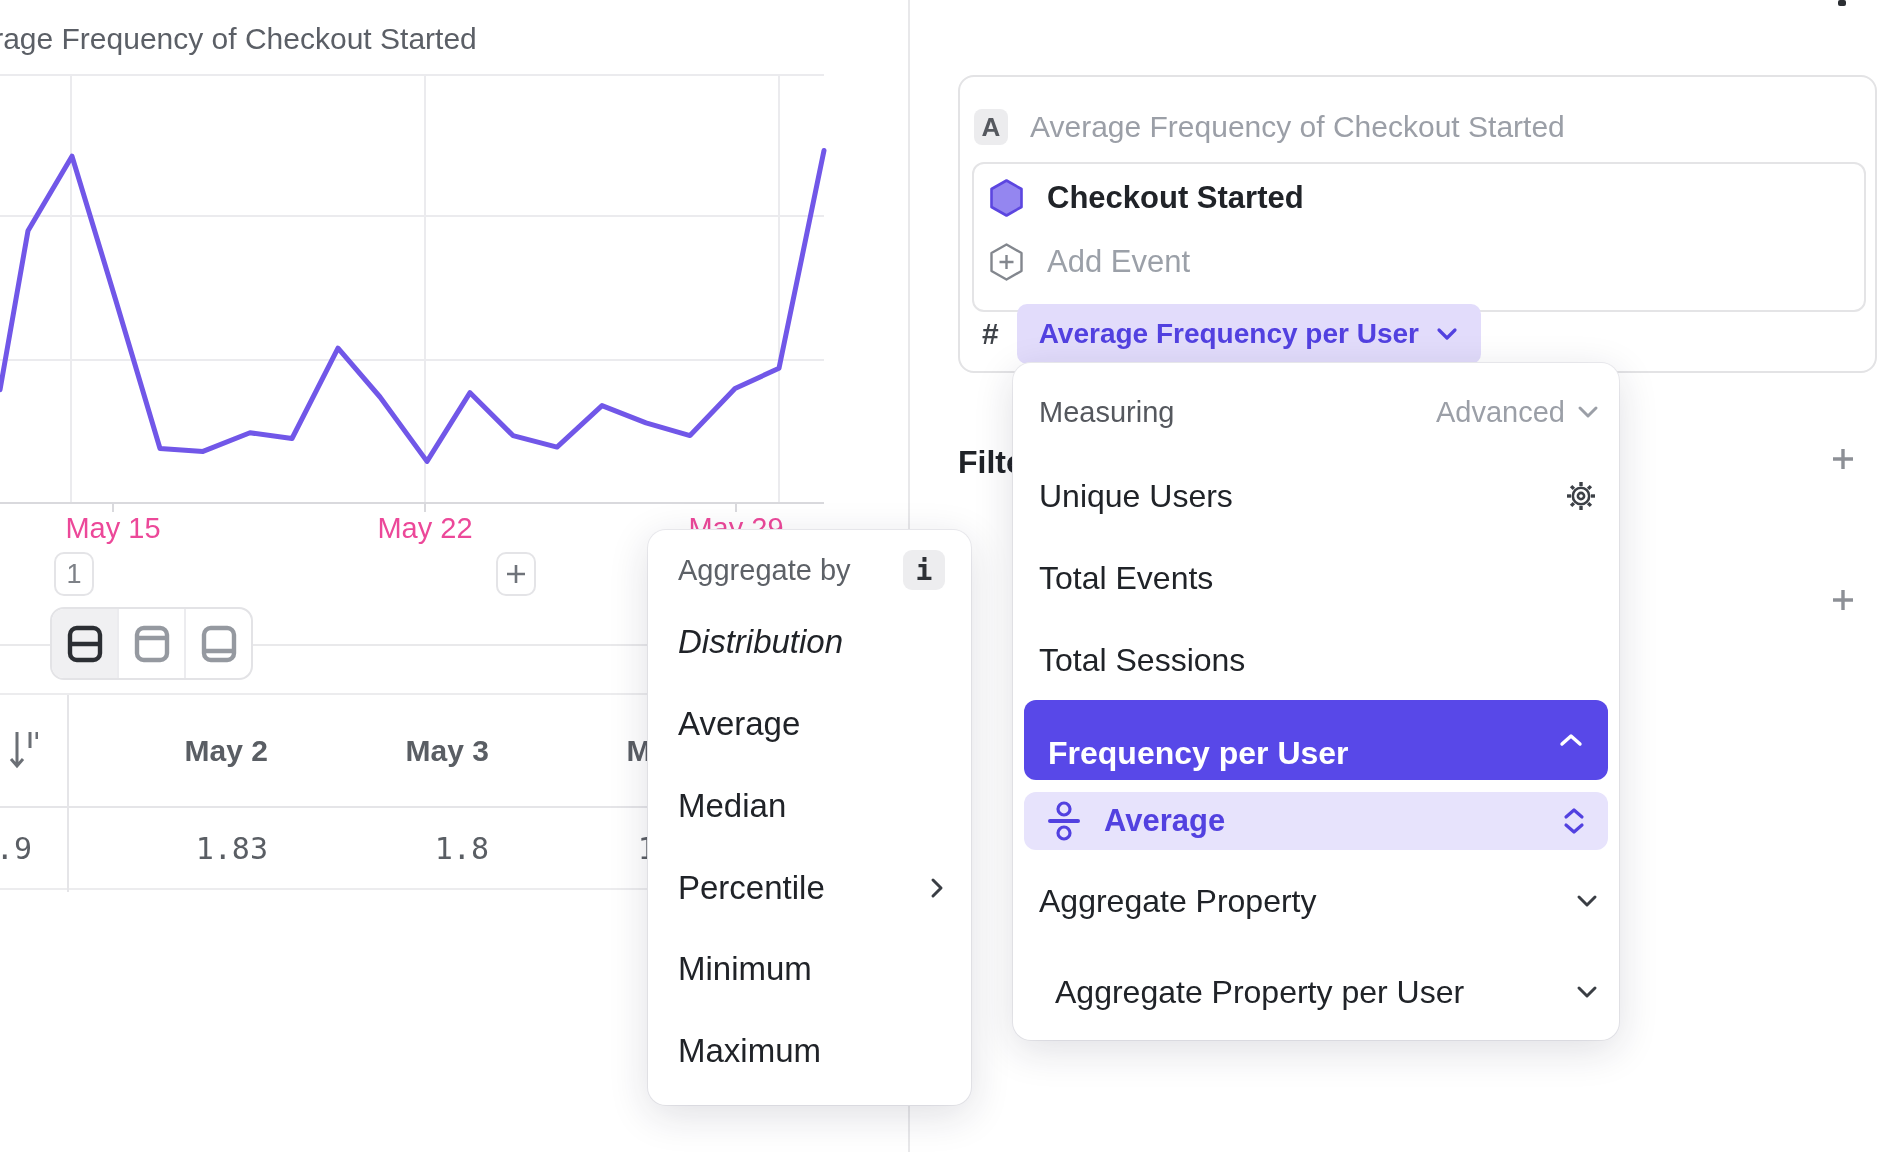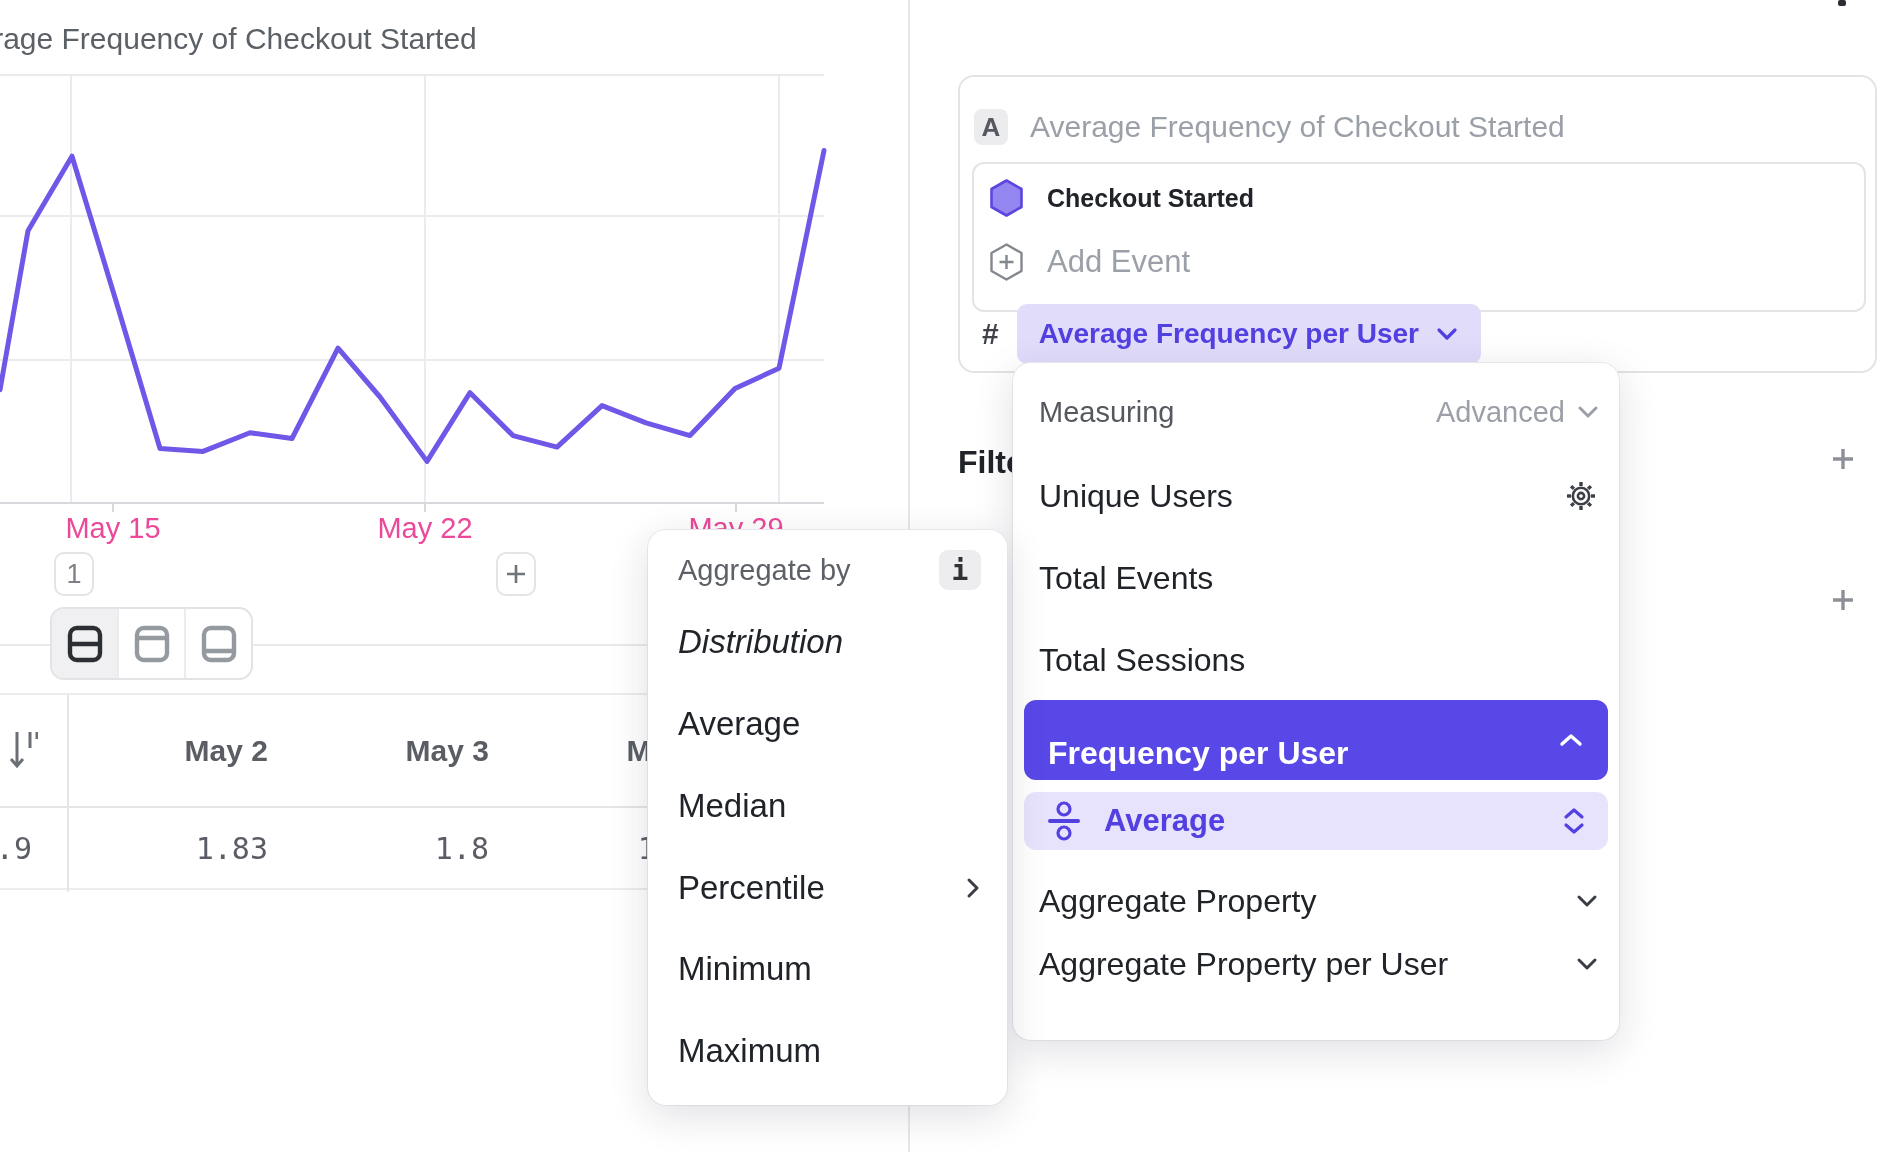--- a/index.html
+++ b/index.html
@@ -49,21 +49,21 @@
                background:#fff;box-sizing:border-box;}
   #rowA{position:absolute;top:31px;left:14px;height:38px;display:flex;align-items:center;gap:22px;}
   #a-badge{width:34px;height:36px;background:#ececee;border-radius:8px;display:flex;align-items:center;
            justify-content:center;font-size:26px;font-weight:700;color:#55585e;}
   #query-title{font-size:30px;color:#9b9fa7;}
   #event-box{position:absolute;top:85px;left:12px;width:894px;height:150px;border:2px solid #e4e4e6;
              border-radius:12px;box-sizing:border-box;}
   .ev-row{position:absolute;left:14px;height:40px;display:flex;align-items:center;gap:22px;}
   #ev-row-1{top:14px;}
   #ev-row-2{top:78px;}
-  #event-name{font-size:25px;font-weight:600;color:#202328;}
+  #event-name{font-size:31px;font-weight:600;color:#202328;}
   #add-event-label{font-size:31px;color:#9ba0a8;}
   #metric-row{position:absolute;top:227px;left:22px;height:60px;display:flex;align-items:center;gap:18px;}
   #hash{font-size:30px;color:#3f4349;font-weight:600;}
   #metric-pill{height:60px;background:#e2dcfb;border-radius:10px;display:flex;align-items:center;
                gap:16px;padding:0 22px;font-size:28px;font-weight:600;color:#5241e0;}
 
   
   #filter-label{top:444px;left:958px;font-size:32px;font-weight:700;color:#202328;}
   .plus-btn{width:26px;height:26px;}
   #plus-1{top:446px;left:1830px;}
@@ -78,25 +78,25 @@
   #advanced{margin-left:auto;display:flex;align-items:center;gap:12px;font-size:29px;color:#9b9fa7;}
   .mp-item{font-size:32px;font-weight:500;color:#202328;}
   #row-uu{top:108px;} #row-te{top:190px;} #row-ts{top:272px;}
   .mp-gear{margin-left:auto;}
   #fpu-pill{position:absolute;top:337px;left:11px;width:584px;height:80px;background:#5848e8;border-radius:12px;
             display:flex;align-items:center;padding:0 24px;box-sizing:border-box;}
   #fpu-label{font-size:32px;font-weight:600;color:#ffffff;margin-top:27px;}
   #avg-pill{position:absolute;top:429px;left:11px;width:584px;height:58px;background:#e7e3fc;border-radius:12px;
             display:flex;align-items:center;gap:22px;padding:0 22px;box-sizing:border-box;}
   #avg-label{font-size:31px;font-weight:600;color:#5241e0;}
-  #row-ap{top:513px;} #row-apu{top:576px;}
+  #row-ap{top:513px;} #row-apu{top:604px;margin-left:16px;}
   .ml-auto{margin-left:auto;}
 
   
-  #aggregate-popup{top:530px;left:648px;width:359px;height:575px;background:#fff;border-radius:18px;
+  #aggregate-popup{top:530px;left:648px;width:323px;height:575px;background:#fff;border-radius:18px;
                    box-shadow:0 10px 40px rgba(25,25,60,.14), 0 0 0 1px #efeff2;text-align:center;}
   .ag-row{position:absolute;left:30px;right:26px;height:50px;display:flex;align-items:center;}
   #ag-header{top:15px;}
   #aggregate-by-label{font-size:29px;color:#5d6167;}
   #info-badge{margin-left:auto;width:42px;height:40px;background:#ededef;border-radius:9px;
               display:flex;align-items:center;justify-content:center;
               font-family:"DejaVu Sans Mono", monospace;font-size:28px;font-weight:700;color:#2e3136;}
   .ag-item{font-size:33px;font-weight:500;color:#202328;}
   #ag-distribution{top:87px;font-style:italic;} #ag-average{top:169px;} #ag-median{top:251px;}
   #ag-percentile{top:333px;} #ag-minimum{top:414px;} #ag-maximum{top:496px;}

